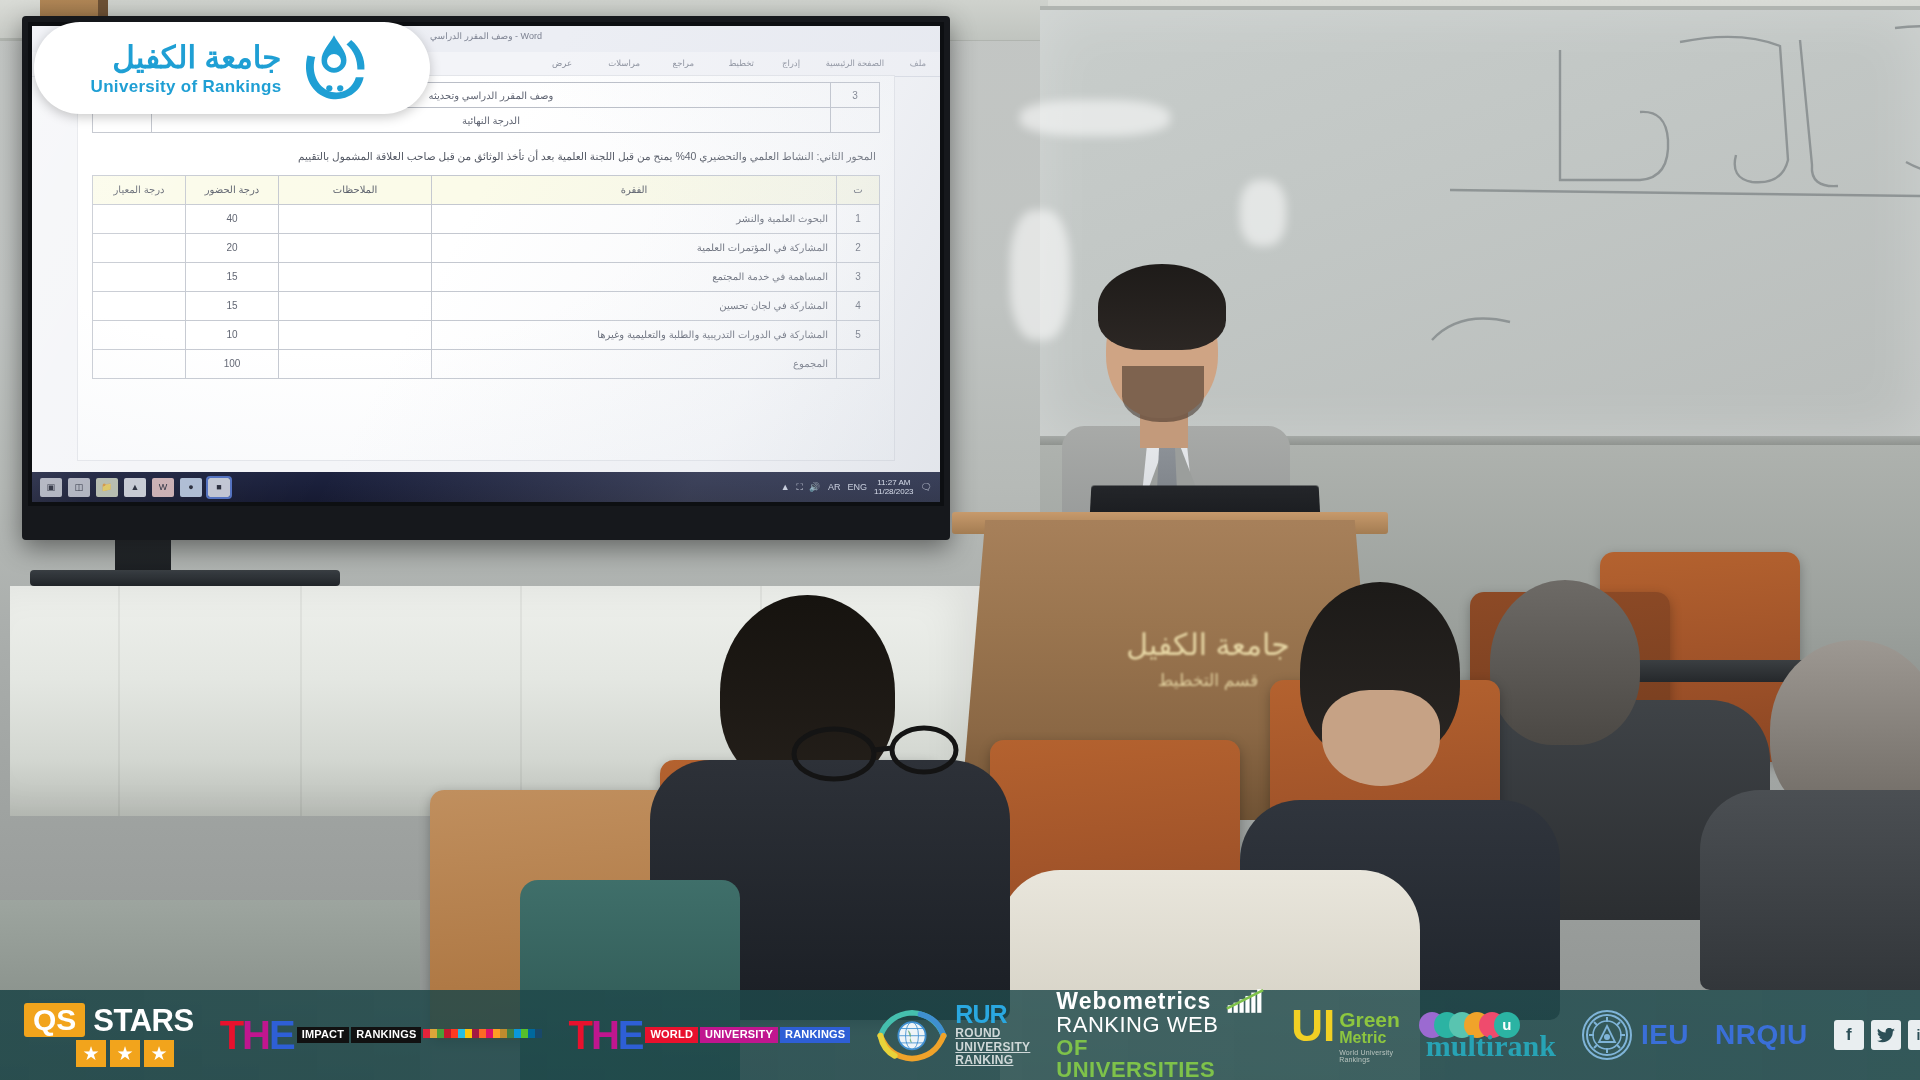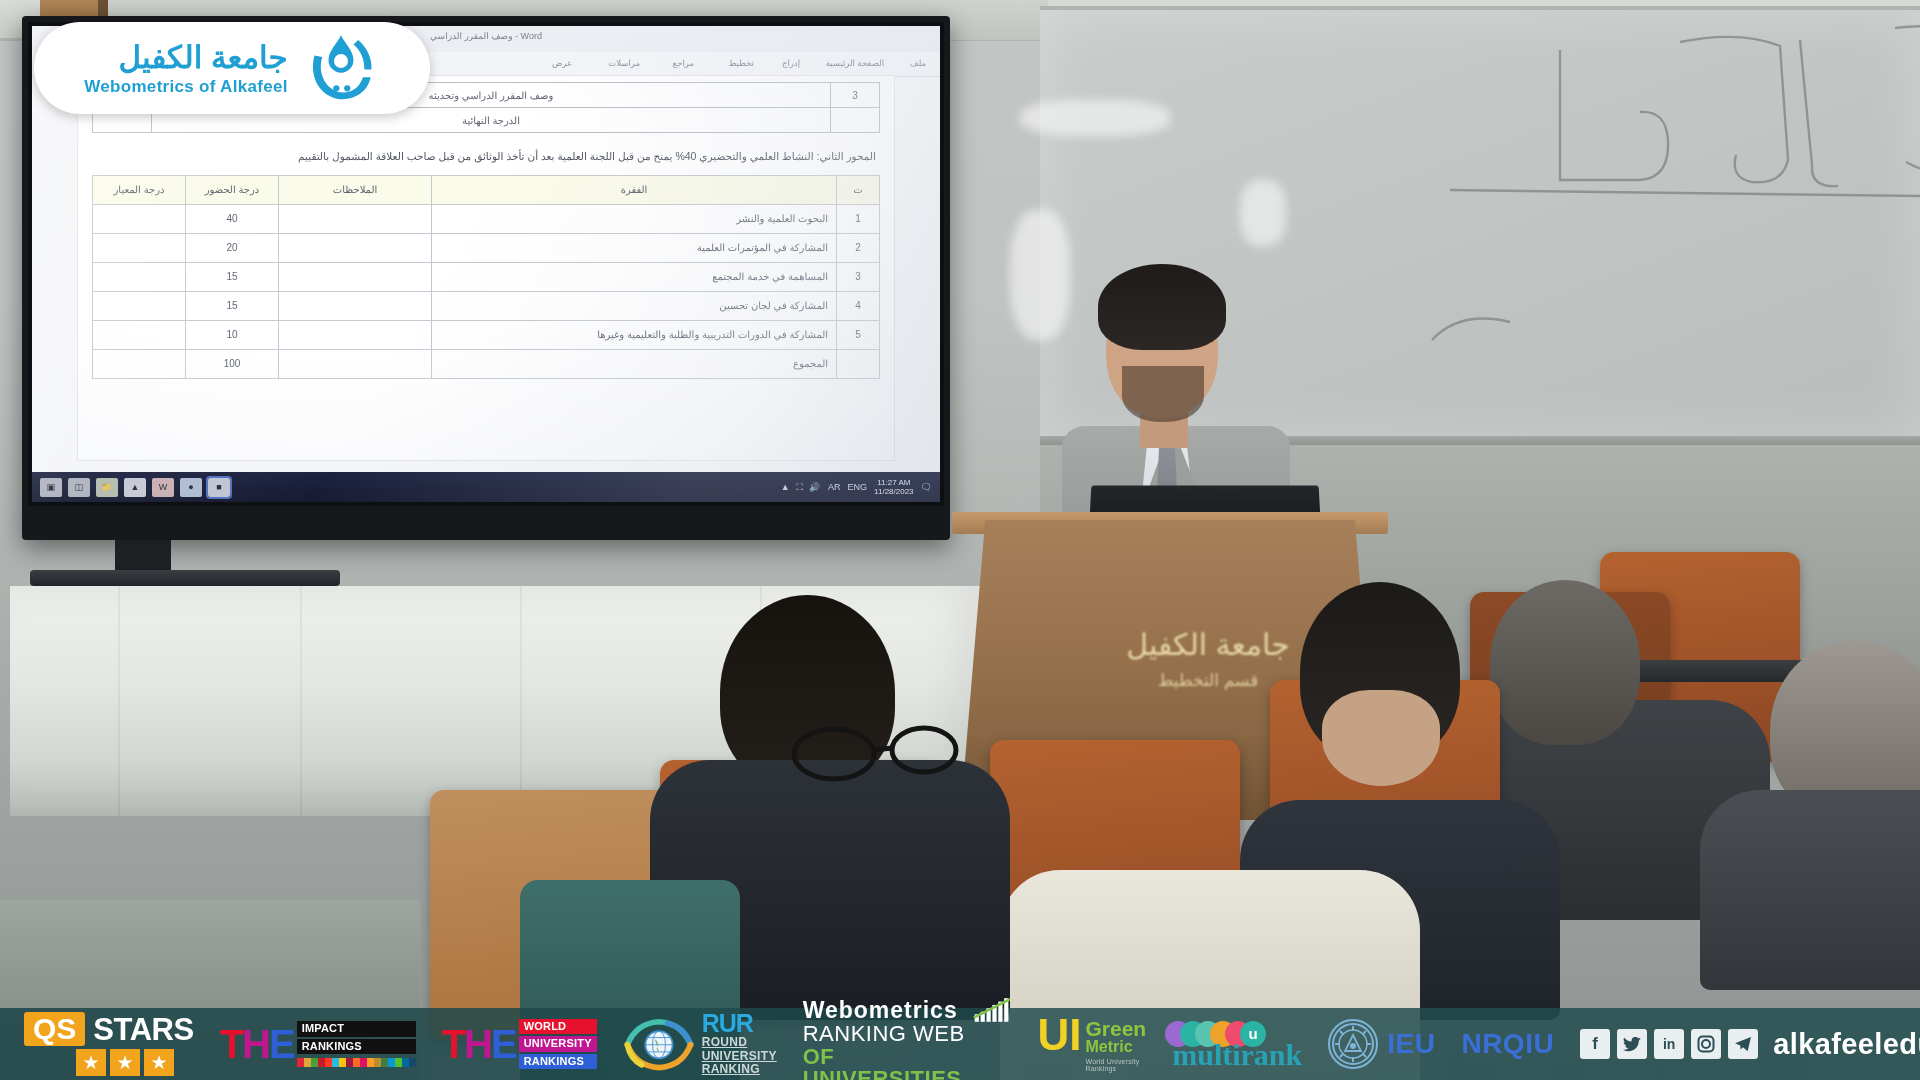--- a/index.html
+++ b/index.html
@@ -146,38 +146,38 @@
 
   
   .badge{position:absolute;left:34px;top:22px;width:360px;height:92px;
     background:#ffffff;border-radius:46px;box-shadow:0 3px 12px rgba(0,0,0,.22);
     display:flex;align-items:center;justify-content:center;gap:14px;padding:0 18px;}
   .badge-text{text-align:right;line-height:1;}
   .badge-ar{font-size:31px;color:#1f9fd4;font-weight:bold;letter-spacing:1px;}
   .badge-en{font-size:17px;color:#1f9fd4;font-weight:bold;margin-top:5px;letter-spacing:.3px;}
 
   
-  .footer{position:absolute;left:0;bottom:0;width:100%;height:72px;
+  .footer{position:absolute;left:0;bottom:0;width:100%;height:90px;
     background:linear-gradient(90deg,rgba(30,70,72,.88),rgba(32,74,76,.82) 45%,rgba(36,78,80,.86));
     display:flex;align-items:center;}
   .f-row{display:flex;align-items:center;gap:26px;padding-left:24px;width:100%;}
 
   .qs{display:flex;flex-direction:column;}
   .qs-top{display:flex;align-items:center;gap:8px;}
   .qs-box{background:#f2a41c;color:#fff;font-weight:bold;font-size:30px;
     padding:2px 9px;border-radius:3px;line-height:1;}
   .qs-stars-word{color:#fff;font-weight:bold;font-size:31px;line-height:1;letter-spacing:-.5px;}
   .qs-stars{display:flex;gap:4px;margin-top:3px;margin-left:52px;}
   .qs-star{width:30px;height:27px;background:#f2a41c;display:flex;align-items:center;
     justify-content:center;color:#fff;font-size:19px;line-height:1;}
 
   .the{display:flex;align-items:center;}
   .the-word{display:flex;}
   .the-l{font-weight:bold;font-size:40px;line-height:.9;letter-spacing:-2px;}
-  .the-stack{display:flex;flex-direction:column;gap:2px;margin-left:3px;}
+  .the-stack{display:flex;flex-direction:row;gap:2px;margin-left:3px;}
   .the-tag{font-size:11px;font-weight:bold;color:#fff;padding:2px 5px;line-height:1.05;letter-spacing:.2px;}
   .sdg{display:flex;height:9px;margin-top:2px;}
   .sdg i{width:7px;height:9px;display:block;}
 
   .rur{display:flex;align-items:center;gap:7px;}
   .rur-eye{width:72px;height:56px;position:relative;}
   .rur-txt{display:flex;flex-direction:column;}
   .rur-big{color:#2aa8e0;font-weight:bold;font-size:25px;line-height:1;letter-spacing:-1px;}
   .rur-sm{color:#cfd8d8;font-size:12px;font-weight:bold;line-height:1.12;letter-spacing:.3px;text-decoration:underline;}
 
@@ -436,21 +436,21 @@
   <div class="chair" style="left:1060px;top:600px;width:10px;height:10px;opacity:0;"></div>
 
   <div style="position:absolute;left:520px;top:880px;width:220px;height:200px;
               background:linear-gradient(180deg,#3f6f6a,#2c5450);border-radius:18px 18px 0 0;"></div>
   <div style="position:absolute;left:0px;top:900px;width:420px;height:180px;
               background:linear-gradient(180deg,#9da59f,#7d857f);"></div>
 
   <div class="badge">
     <div class="badge-text">
       <div class="badge-ar">جامعة الكفيل</div>
-      <div class="badge-en">Webometrics of Alkafeel</div>
+      <div class="badge-en">University of Rankings</div>
     </div>
     <svg width="78" height="78" viewBox="0 0 100 100">
       <g fill="#1f9fd4">
         <path d="M50 8 C44 20 34 28 34 40 a16 16 0 0 0 32 0 C66 28 56 20 50 8 Z"></path>
         <circle cx="50" cy="41" r="9" fill="#ffffff"></circle>
         <path d="M16 34 C10 56 18 80 40 88 C60 95 84 84 88 62 L78 62 C74 78 56 86 42 79 C26 71 21 52 26 36 Z"></path>
         <path d="M72 14 C84 24 90 38 89 52 L80 52 C80 40 76 28 66 20 Z"></path>
         <circle cx="44" cy="76" r="4"></circle>
         <circle cx="58" cy="76" r="4"></circle>
       </g>

